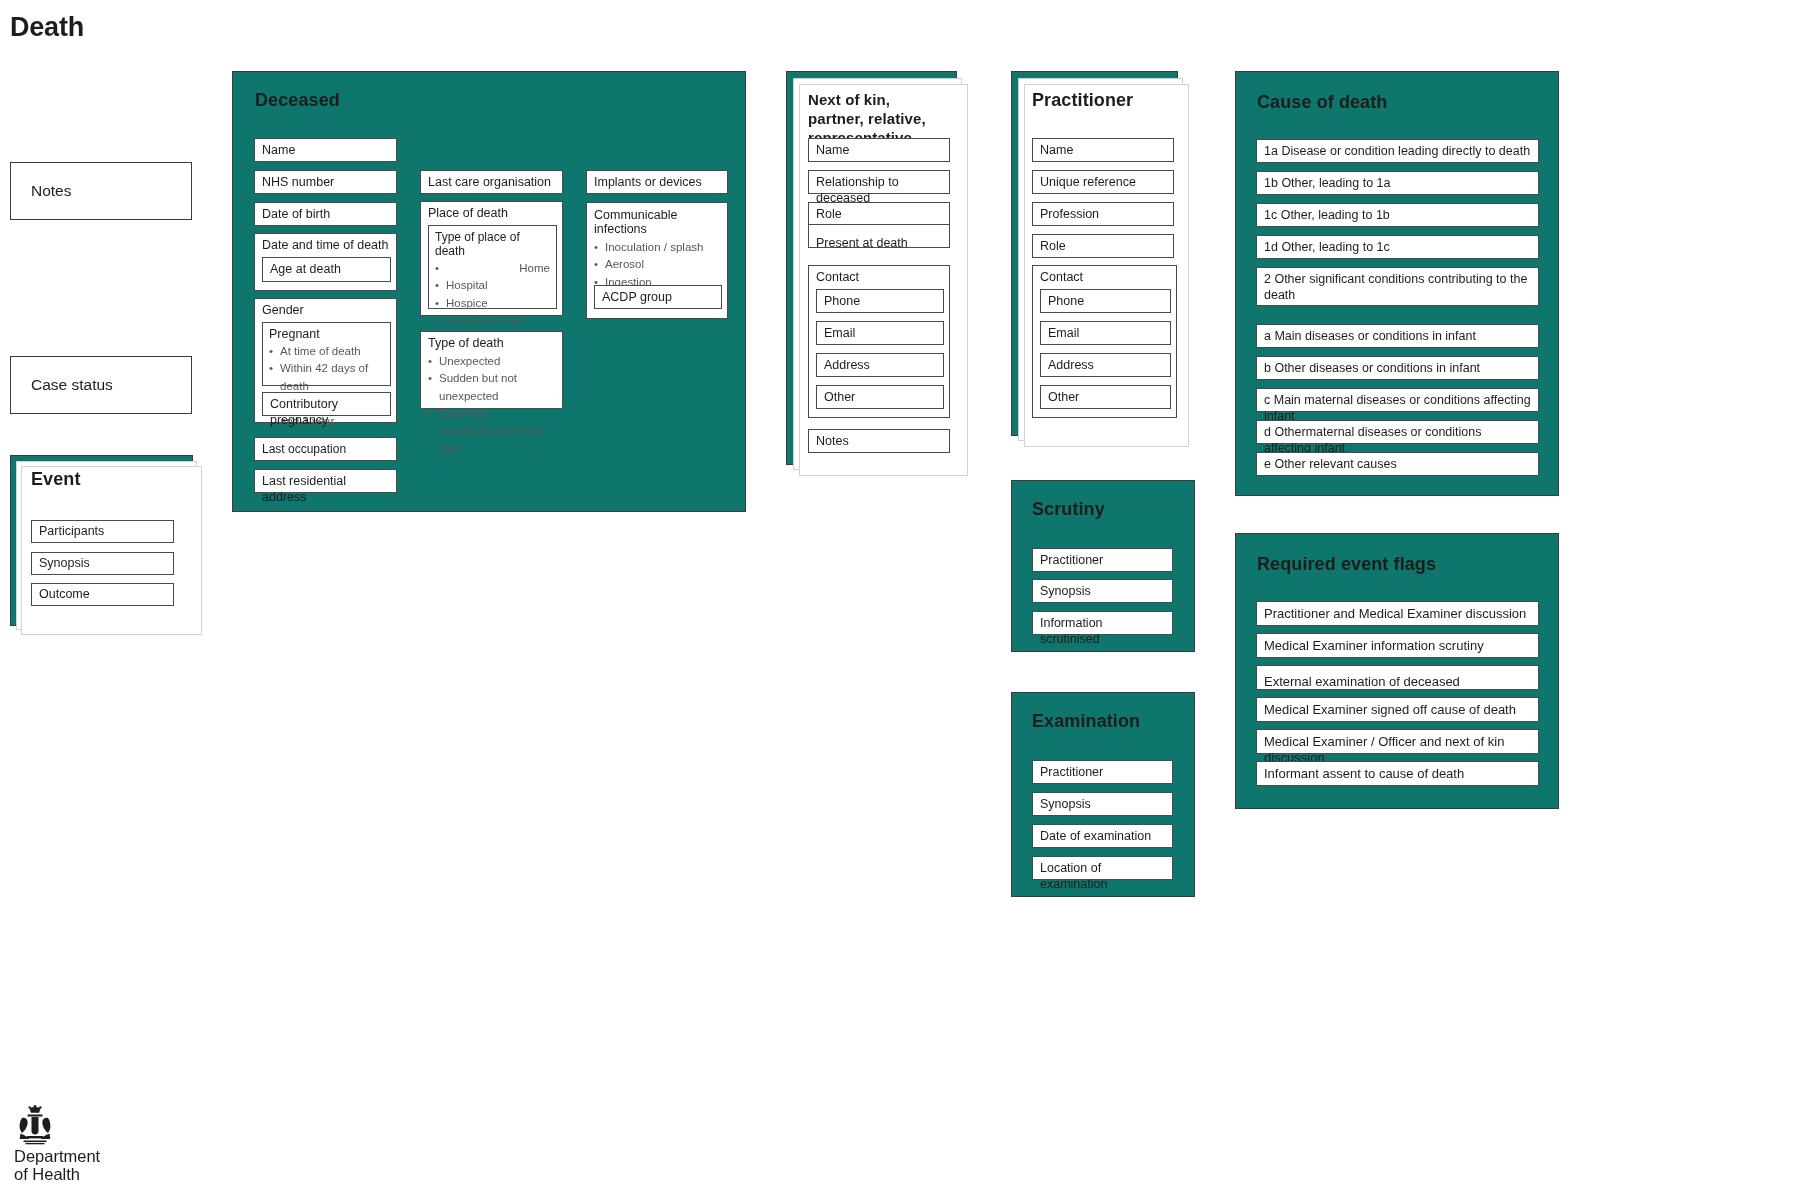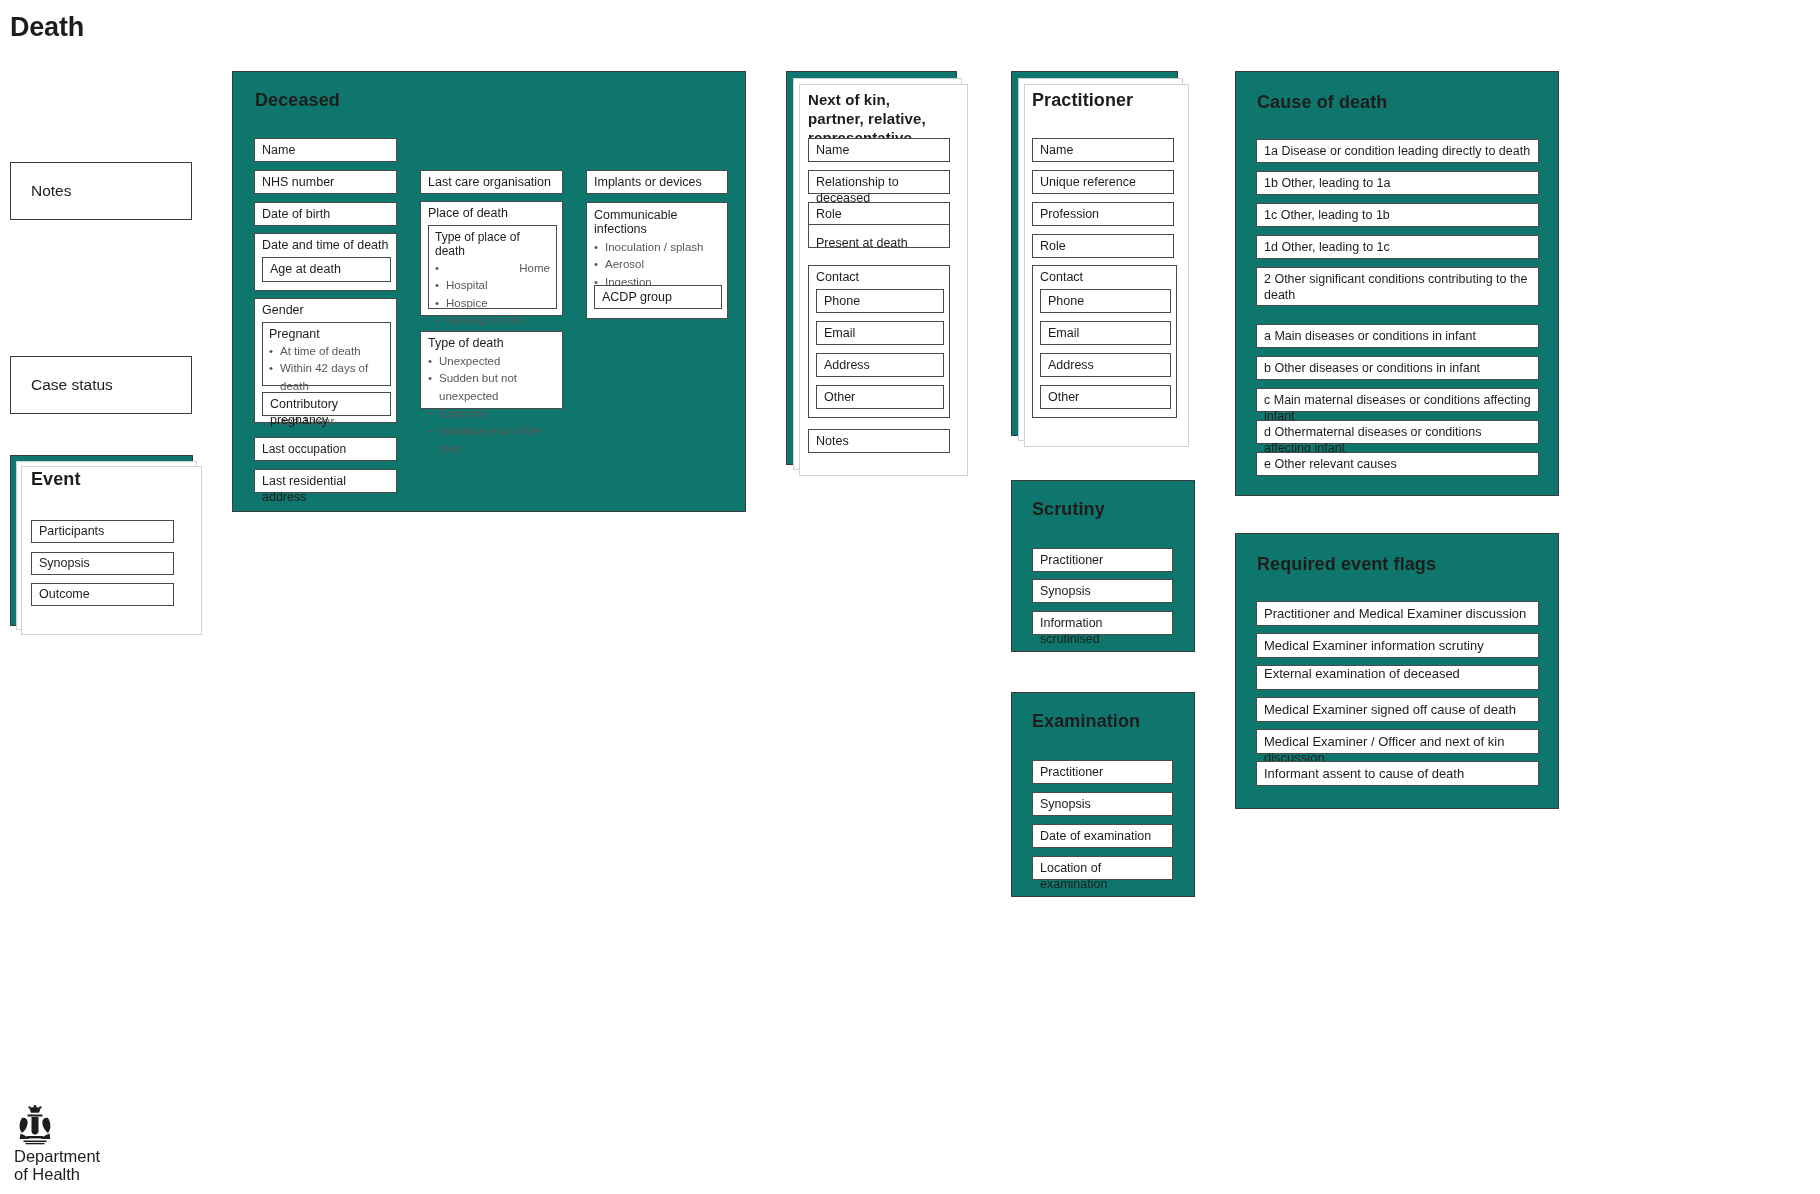--- a/index.html
+++ b/index.html
@@ -295,21 +295,21 @@
     <div class="fld" style="position:absolute;left:20px;top:380px;width:283px;height:24px;padding:4px 7px;font-size:12.5px;">
       <span>e Other relevant causes</span></div>
   </div>
 
   <div class="panel" style="left:1235px;top:533px;width:324px;height:276px;">
     <div class="panel-title" style="margin:20px 0 0 21px;">Required event flags</div>
     <div class="fld" style="position:absolute;left:20px;top:67px;width:283px;height:25px;padding:4px 7px;font-size:13px;">
       <span>Practitioner and Medical Examiner discussion</span></div>
     <div class="fld" style="position:absolute;left:20px;top:99px;width:283px;height:25px;padding:4px 7px;font-size:13px;">
       <span>Medical Examiner information scrutiny</span></div>
-    <div class="fld" style="position:absolute;left:20px;top:131px;width:283px;height:25px;padding:0 7px;font-size:13px;">
+    <div class="fld" style="position:absolute;left:20px;top:131px;width:283px;height:25px;padding:8px 7px;font-size:13px;">
       <span>External examination of deceased</span></div>
     <div class="fld" style="position:absolute;left:20px;top:163px;width:283px;height:25px;padding:4px 7px;font-size:13px;">
       <span>Medical Examiner signed off cause of death</span></div>
     <div class="fld" style="position:absolute;left:20px;top:195px;width:283px;height:25px;padding:4px 7px;font-size:13px;">
       <span>Medical Examiner / Officer and next of kin discussion</span></div>
     <div class="fld" style="position:absolute;left:20px;top:227px;width:283px;height:25px;padding:4px 7px;font-size:13px;">
       <span>Informant assent to cause of death</span></div>
   </div>
 
   <div class="footer">

